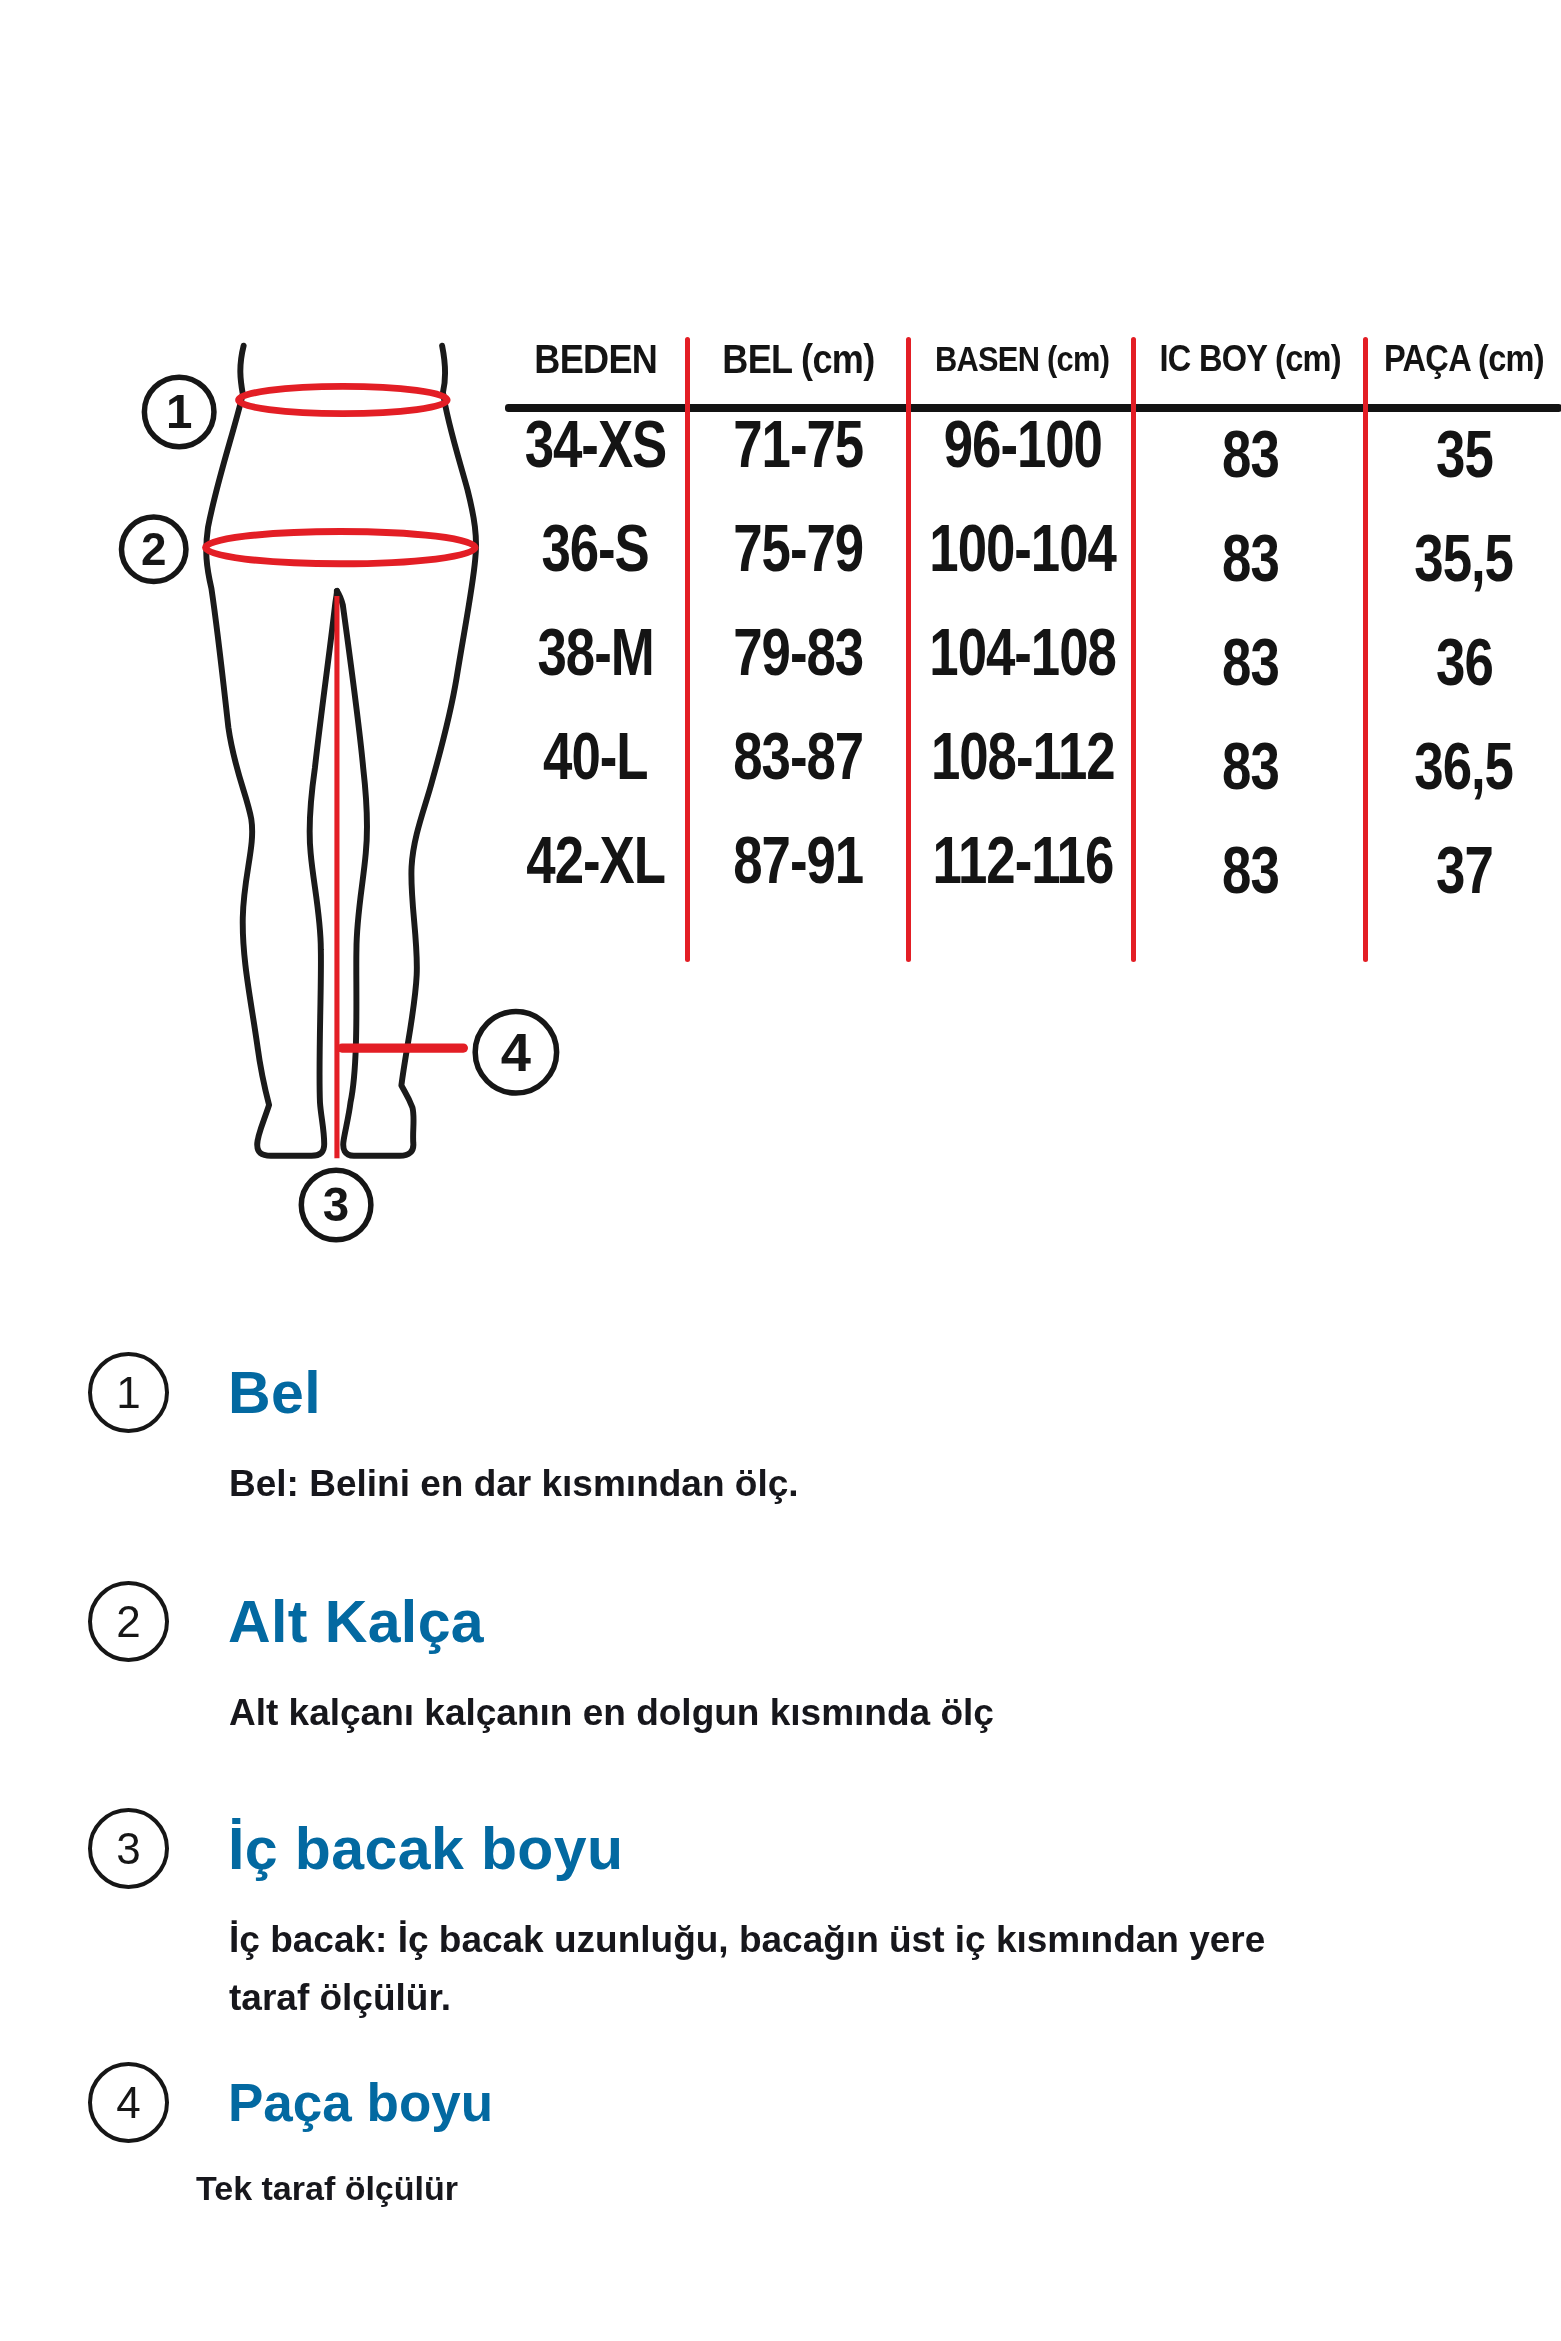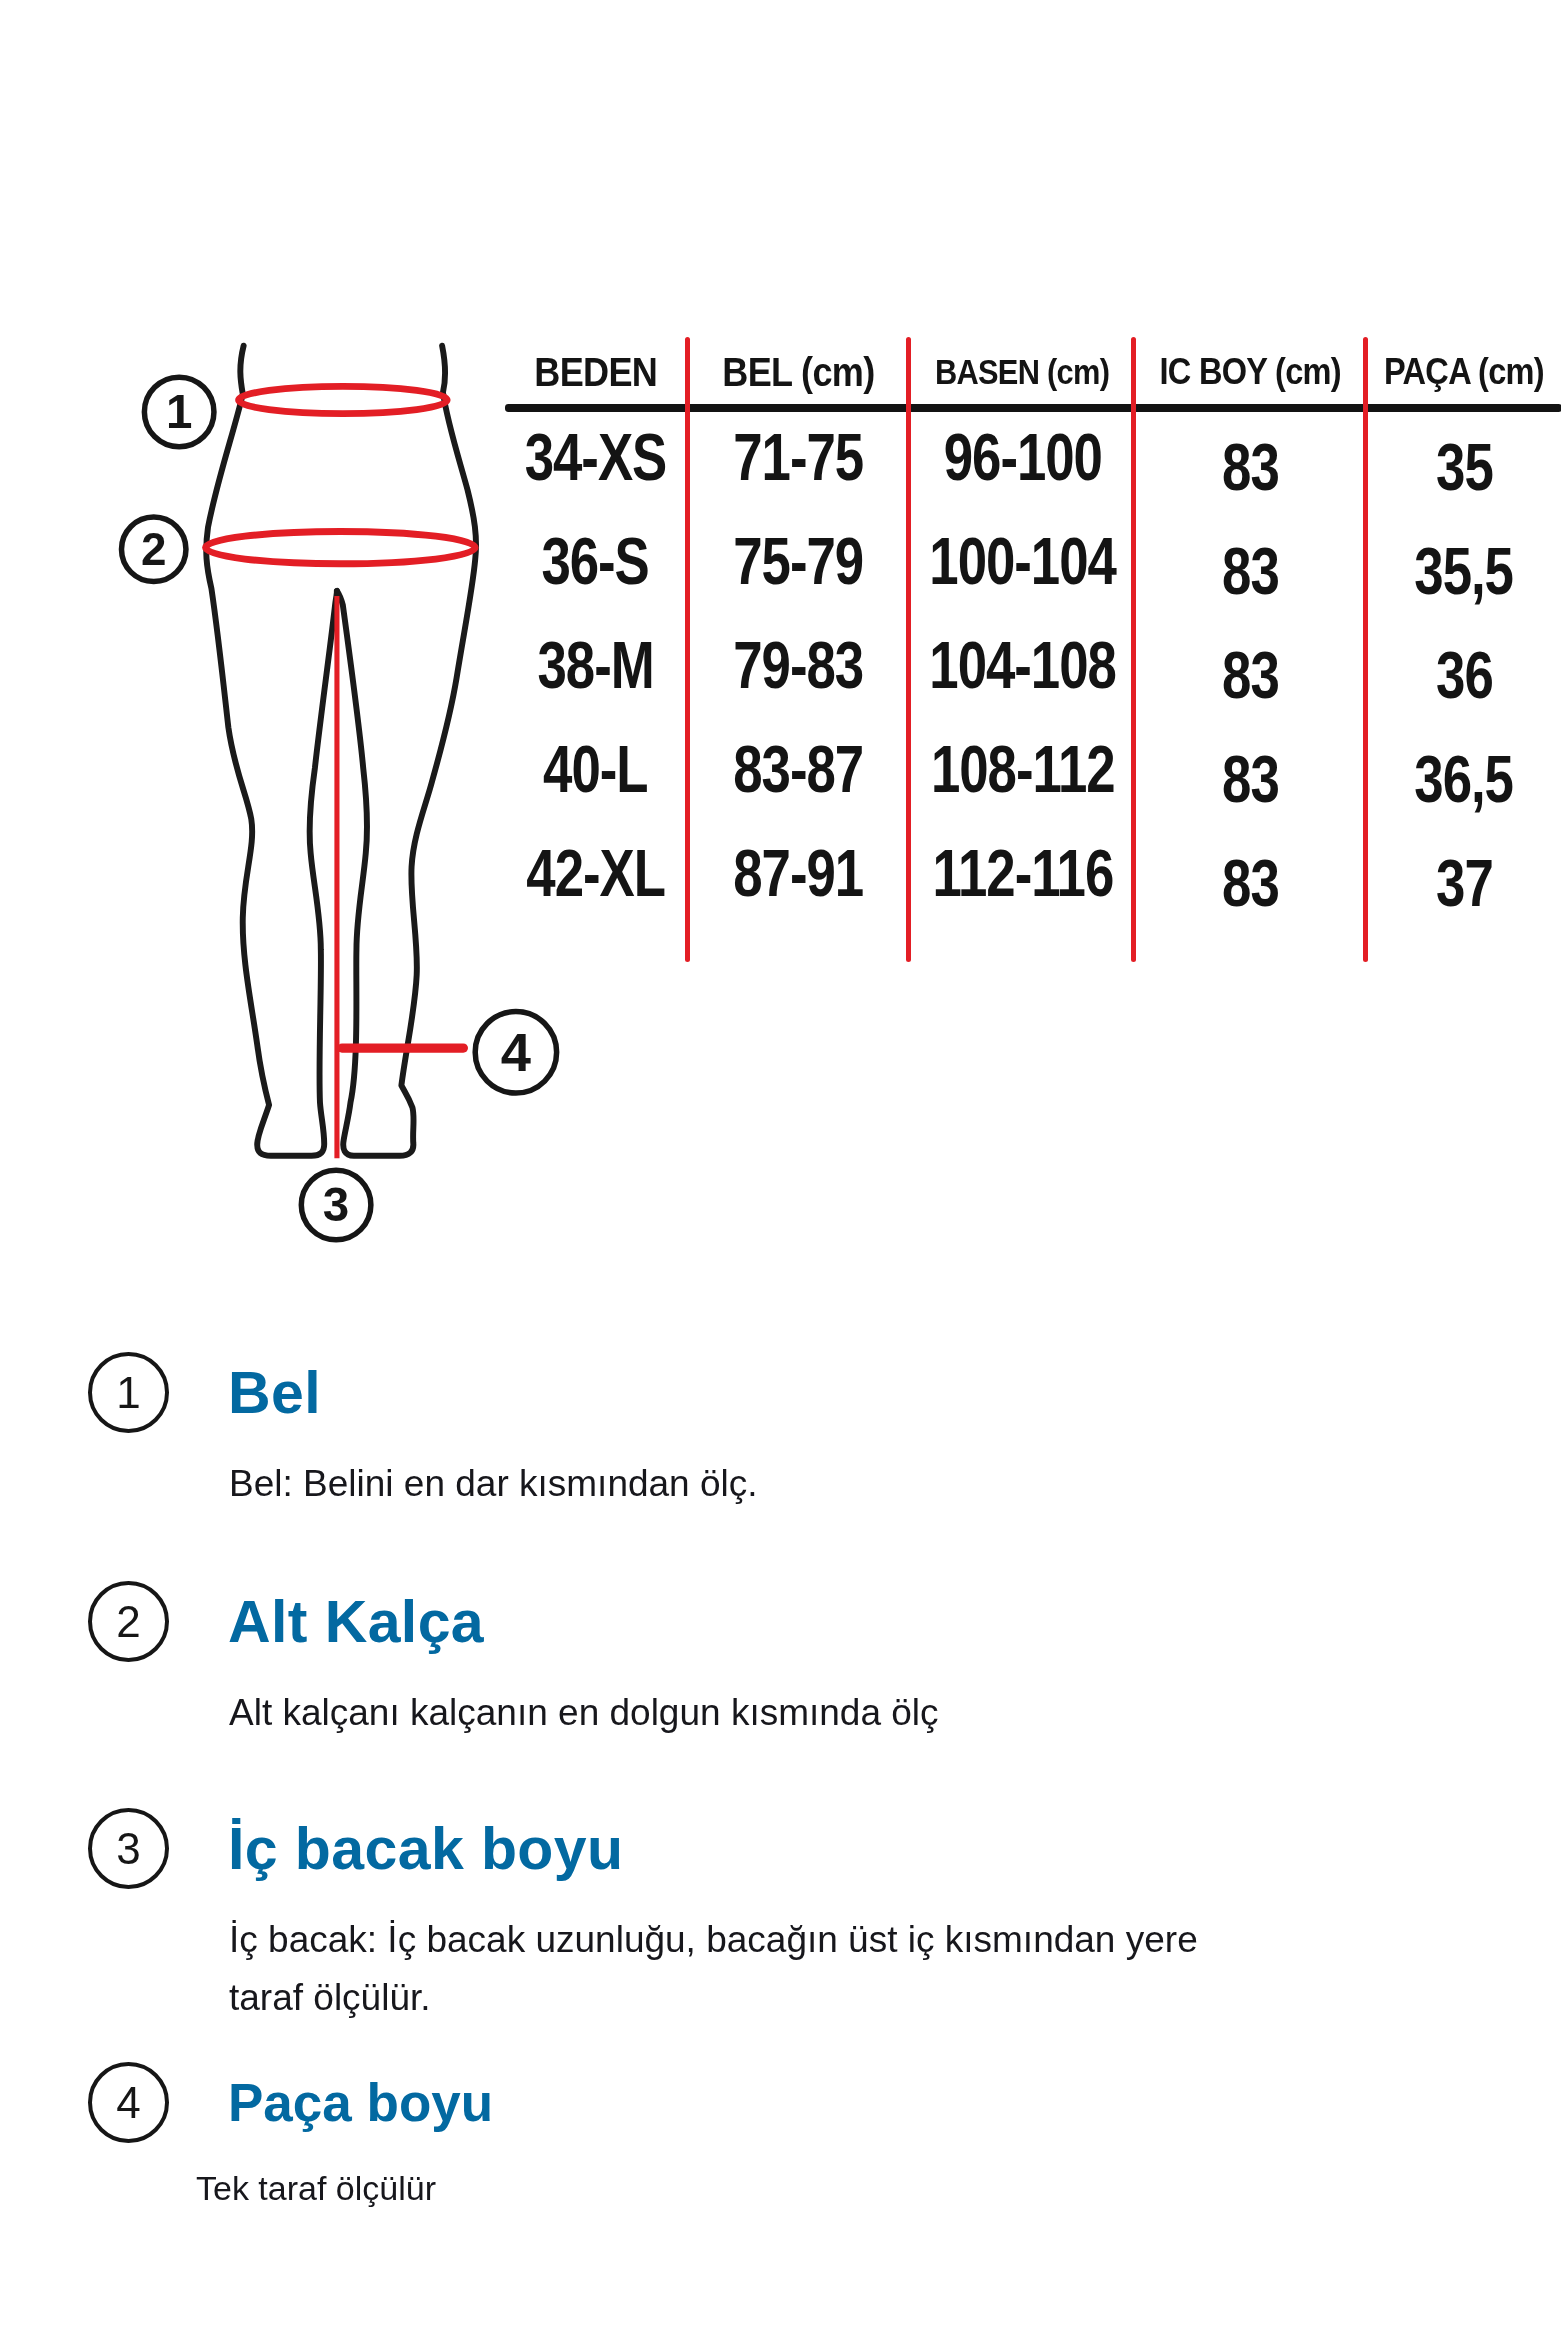--- a/index.html
+++ b/index.html
@@ -20,21 +20,21 @@
 
   
   .diagram{position:absolute;}
   .outline{fill:none;stroke:#1a1a1a;stroke-width:7;stroke-linecap:round;stroke-linejoin:round;}
   .redline{stroke:var(--accent-red);fill:none;}
   .marker-circle{fill:#ffffff;stroke:#161616;stroke-width:6.5;}
   .marker-num{font-family:"Liberation Sans",sans-serif;font-weight:700;fill:#161616;text-anchor:middle;}
 
   
   .size-table{
-    position:absolute;left:505px;top:339px;width:1057px;
+    position:absolute;left:505px;top:326px;width:1057px;
     display:grid;
     grid-template-columns:181px 224px 225px 231px 196px;
     grid-template-rows:66px repeat(5,104px);
   }
   .size-table .th,.size-table .td{
     display:flex;align-items:center;justify-content:center;
     white-space:nowrap;
   }
   .size-table .th span{
     display:inline-block;font-weight:700;letter-spacing:-0.8px;
@@ -62,21 +62,21 @@
   .leg{position:absolute;left:88px;}
   .leg-head{display:flex;align-items:center;gap:59px;}
   .lc{
     width:81px;height:81px;border:4.2px solid #161616;border-radius:50%;
     display:flex;align-items:center;justify-content:center;
     font-size:44px;font-weight:400;color:#161616;flex:0 0 auto;
   }
   .lt{font-size:59px;font-weight:700;letter-spacing:0.4px;color:#0369a1;}
   .ld{
     margin-left:141px;margin-top:22px;max-width:1051px;
-    font-size:37px;font-weight:400;line-height:1.58;color:#17171c;
+    font-size:37px;font-weight:700;line-height:1.58;color:#17171c;
   }
   .leg.alt .lt{font-size:53px;font-weight:700;letter-spacing:0;}
   .leg.alt .ld{font-size:34px;margin-top:18.7px;margin-left:108px;}
 </style>
 </head>
 <body>
 
 <div class="page">
 
   <svg class="diagram" style="left:51px;top:322px;width:560px;height:950px;" viewBox="60 380 660 1120">

